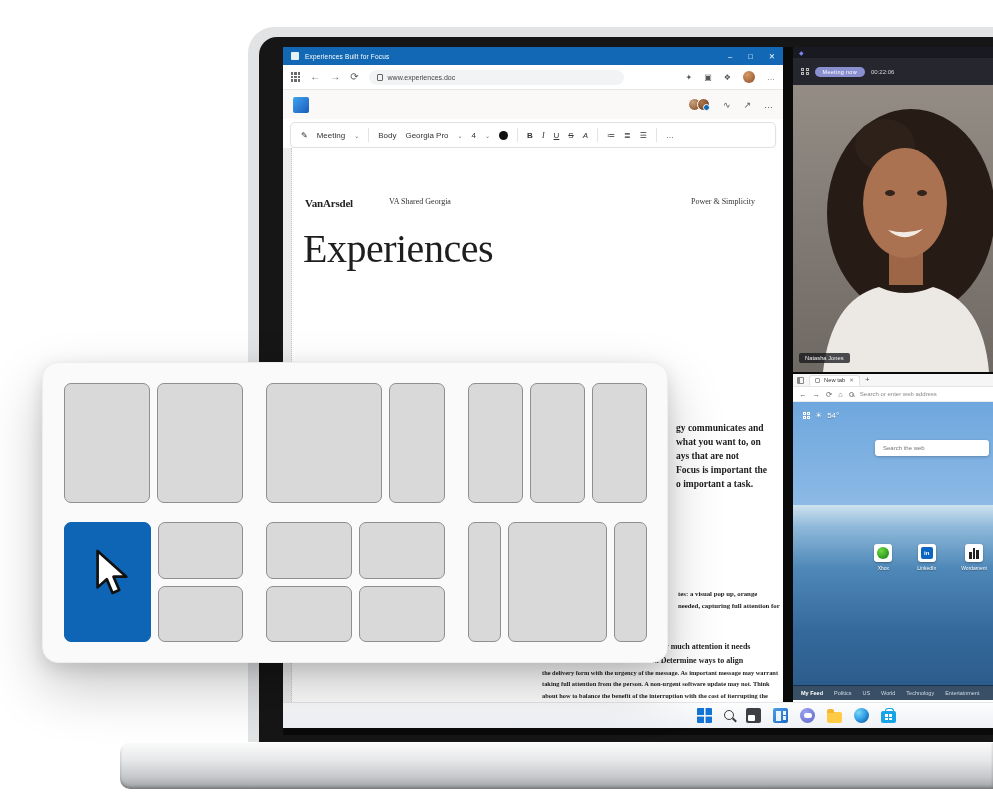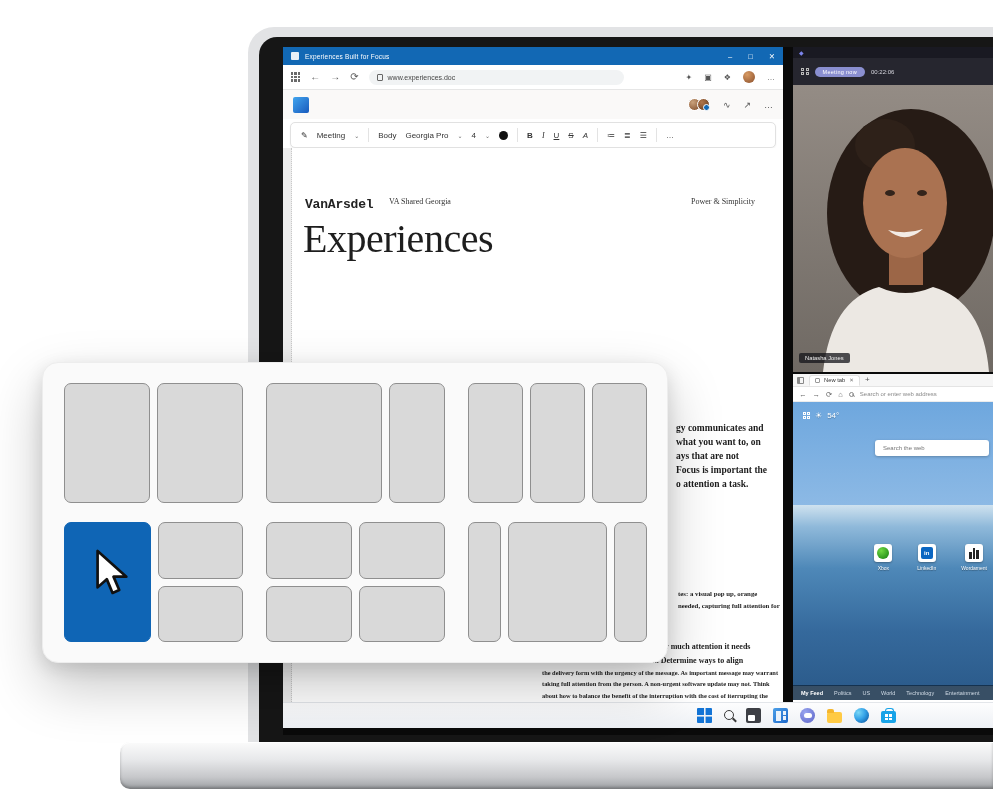--- a/index.html
+++ b/index.html
@@ -45,24 +45,24 @@
   .ribbon{position:absolute;left:7px;top:75px;width:486px;height:26px;background:#fff;border:1px solid #e1e1e1;
           border-radius:5px;display:flex;align-items:center;padding:0 10px;gap:9px;font-size:8px;color:#333;
           box-shadow:0 1px 2px rgba(0,0,0,.05);}
   .ribbon .sep{width:1px;height:14px;background:#e3e3e3;}
   .ribbon .chev{font-size:6px;color:#666;}
   .ribbon b{font-weight:bold;}
   .dot{width:9px;height:9px;border-radius:50%;background:#111;}
   .doc-area{position:absolute;left:0;top:101px;width:100%;height:554px;background:#fff;}
   .gutter{position:absolute;left:0;top:0;width:9px;height:100%;background:#ededed;border-right:1px dotted #c9c9c9;}
   .doc-head{position:absolute;top:49px;left:0;width:100%;font-family:"Liberation Serif",serif;}
-  .brand{position:absolute;left:22px;top:0;font-family:Liberation Mono, monospace;font-weight:bold;font-size:13px;letter-spacing:-.2px;}
+  .brand{position:absolute;left:22px;top:0;font-family:Liberation Serif, serif;font-weight:bold;font-size:11px;letter-spacing:-.2px;}
   .subtitle{position:absolute;left:106px;top:0;font-size:8px;color:#333;}
   .tagline{position:absolute;left:408px;top:0;font-size:8px;color:#333;}
-  .headline{position:absolute;left:20px;top:66px;font-family:"Liberation Serif",serif;font-size:40px;
+  .headline{position:absolute;left:20px;top:76px;font-family:"Liberation Serif",serif;font-size:40px;
             line-height:50px;color:#1e1e1e;letter-spacing:-.5px;}
   .frag{position:absolute;font-family:"Liberation Serif",serif;color:#1c1c1c;white-space:nowrap;font-weight:bold;}
   .frag-col{left:393px;top:273px;font-size:9.5px;line-height:14px;}
   .frag-mid{left:395px;top:440px;font-size:6.8px;line-height:12px;}
   .frag-mid2{left:347px;top:492px;font-size:8px;line-height:14px;}
   .frag-body{left:259px;top:519px;font-size:6.4px;line-height:11.4px;}
 
   
   .teams-win{position:absolute;left:510px;top:0;width:200px;height:325px;background:#1f1f28;overflow:hidden;}
   .teams-title{height:11px;background:#191922;display:flex;align-items:center;padding:0 6px;}
@@ -249,21 +249,21 @@
           <span class="tagline">Power &amp; Simplicity</span>
         </div>
         <div class="headline">
           <div class="ftext">Experiences</div>
         </div>
         <div class="frag frag-col">
           <div class="ftext">gy communicates and</div>
           <div class="ftext">what you want to, on</div>
           <div class="ftext">ays that are not</div>
           <div class="ftext">Focus is important the</div>
-          <div class="ftext">o attention a task.</div>
+          <div class="ftext">o important a task.</div>
         </div>
         <div class="frag frag-mid">
           <div class="ftext">tes: a visual pop up, orange</div>
           <div class="ftext">needed, capturing full attention for</div>
         </div>
         <div class="frag frag-mid2">
           <div class="ftext">rmine, how much attention it needs</div>
           <div class="ftext">ttention. Determine ways to align</div>
         </div>
         <div class="frag frag-body">

